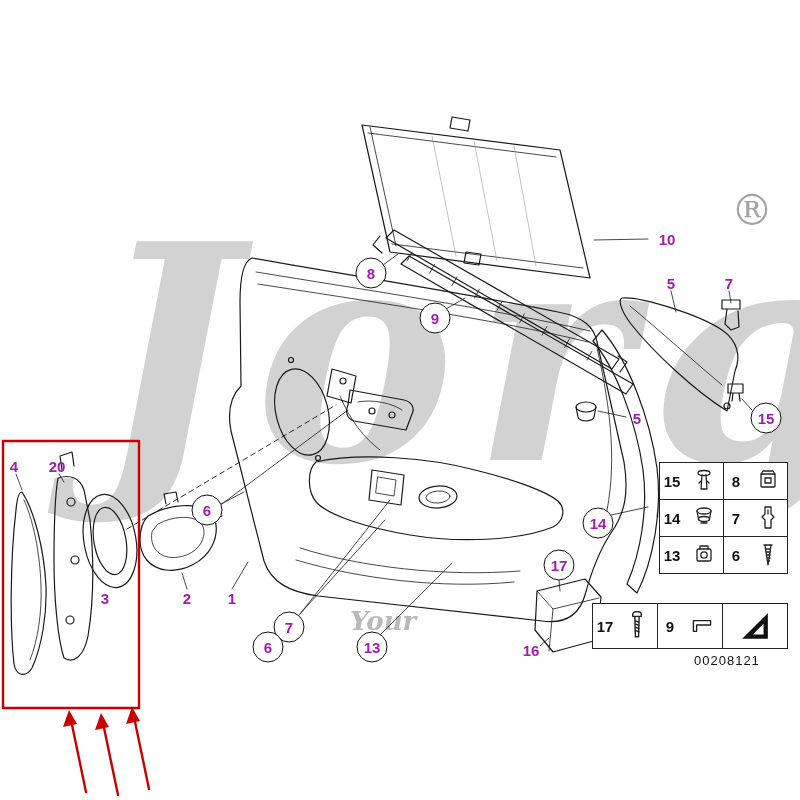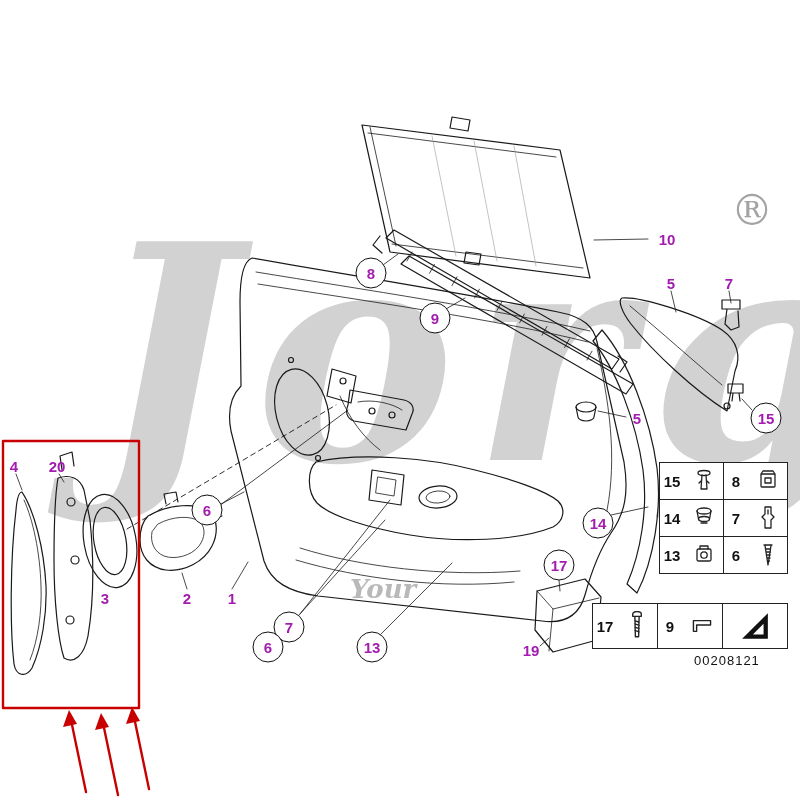--- a/index.html
+++ b/index.html
@@ -8,21 +8,21 @@
     overflow:hidden; font-family:"Liberation Sans", sans-serif; color:#111;
   }
   
   .wm-brand {
     position:absolute; left:95px; top:205px; font-family:"DejaVu Serif", serif;
     font-size:300px; font-weight:bold; font-style:italic; line-height:1;
     color:#d2d2d2; letter-spacing:18px; user-select:none; z-index:1;
   }
   .wm-tag {
     position:absolute; z-index:1; font-family:"DejaVu Serif", serif;
-    font-style:italic; font-weight:bold; font-size:26px; color:#b9b9b9;
+    font-style:italic; font-weight:bold; font-size:26px; color:#b9b9b9;margin-top:32px;
   }
   .wm-tag.left  { left:350px; top:574px; }
   .wm-tag.right { left:556px; top:568px; }
   .wm-reg {
     position:absolute; left:731px; top:186px; z-index:1;
     font-family:"DejaVu Serif", serif; font-size:42px; color:#a3a3a3;
   }
   
   svg.draw { position:absolute; left:0; top:0; z-index:2; }
   svg.draw path, svg.draw ellipse, svg.draw circle, svg.draw rect {
@@ -226,21 +226,21 @@
   <div class="co p" style="left:232px;top:598px"><span>1</span></div>
   <div class="co c" style="left:289px;top:627px">
       <span>7</span>
     </div>
   <div class="co c" style="left:268px;top:647px">
       <span>6</span>
     </div>
   <div class="co c" style="left:372px;top:647px">
       <span>13</span>
     </div>
-  <div class="co p" style="left:531px;top:650px"><span>19</span></div>
+  <div class="co p" style="left:531px;top:650px"><span>16</span></div>
 
   <div class="pgrid g1">
     <div class="pcell">
       <span class="num">15</span>
       <span class="ico">
         <svg width="26" height="28" viewBox="0 0 24 28">
             <ellipse cx="12" cy="6" rx="6" ry="2.5"></ellipse>
             <path d="M10,8 L9,22 M14,8 L15,22 M9,14 l-2,2 M15,14 l2,2 M9,22 h6"></path>
           </svg>
       </span>

